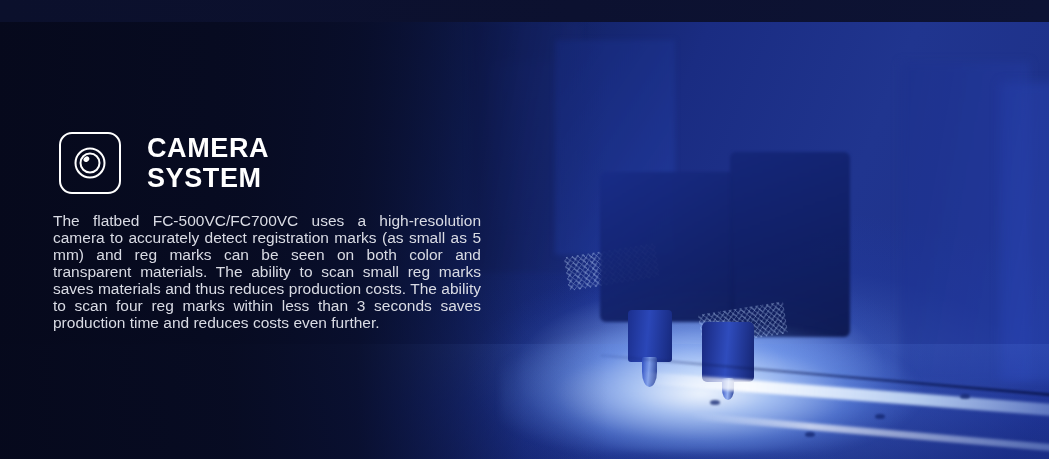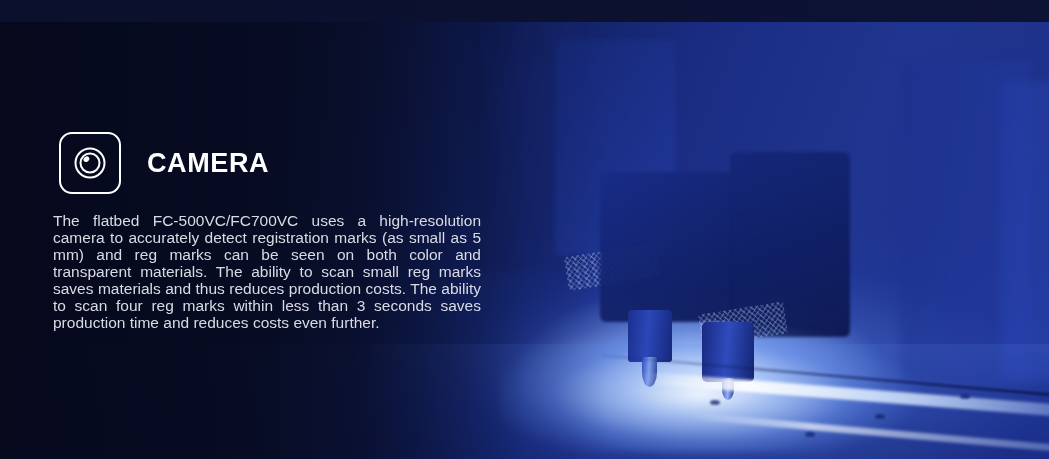--- a/index.html
+++ b/index.html
@@ -237,20 +237,21 @@
       <div class="icon-box">
         <svg width="34" height="34" viewBox="0 0 34 34" aria-hidden="true">
           <circle cx="17" cy="17" r="14.5" fill="none" stroke="#ffffff" stroke-width="2"></circle>
           <circle cx="17" cy="17" r="9.5" fill="none" stroke="#ffffff" stroke-width="2"></circle>
           <ellipse cx="13.4" cy="13.2" rx="3.1" ry="2.5" transform="rotate(-38 13.4 13.2)" fill="#ffffff"></ellipse>
         </svg>
       </div>
 
       <div class="title">
         <span class="ln">CAMERA</span>
+        <span class="ln">SYSTEM</span>
       </div>
 
     </div>
 
     <div class="body-copy">The flatbed FC-500VC/FC700VC uses a high-resolution camera to accurately detect registration marks (as small as 5 mm) and reg marks can be seen on both color and transparent materials. The ability to scan small reg marks saves materials and thus reduces production costs. The ability to scan four reg marks within less than 3 seconds saves production time and reduces costs even further.</div>
 
   </div>
 
 </div>
 

